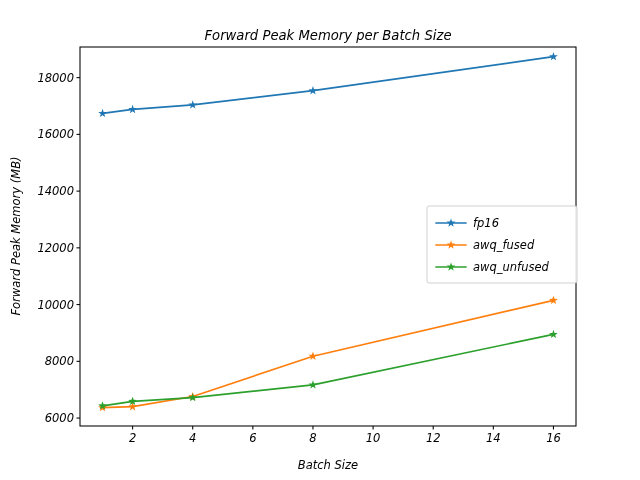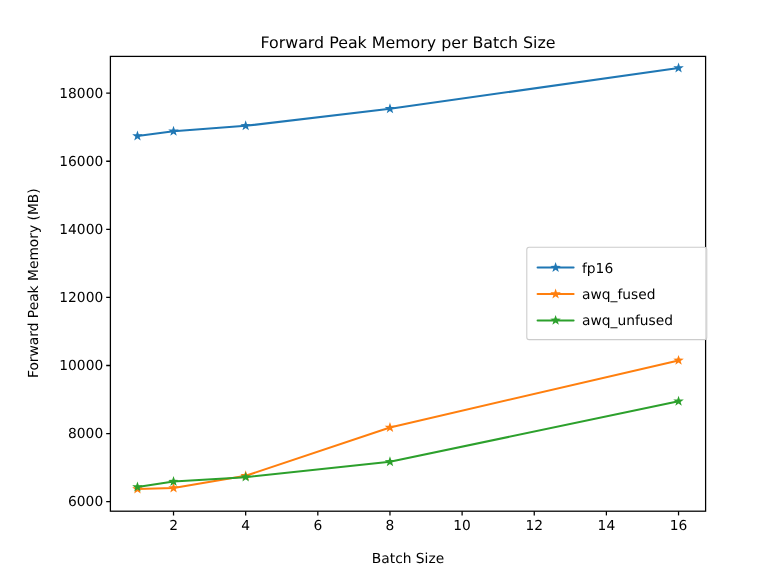--- a/index.html
+++ b/index.html
@@ -10,25 +10,26 @@
   body {
     width: 640px;
     height: 480px;
     font-family: "DejaVu Sans", sans-serif;
     color: #000000;
     overflow: hidden;
     position: relative;
   }
   #figure {
     position: absolute;
-    left: 12px;
+    left: 0;
     top: 0;
     width: 560px;
     height: 480px;
     background: #ffffff;
+    font-style: italic;
   }
   svg {
     display: block;
   }
   .chart-title {
     font-size: 13.2px;
     fill: #000000;
   }
   .axis-label {
     font-size: 11.5px;

